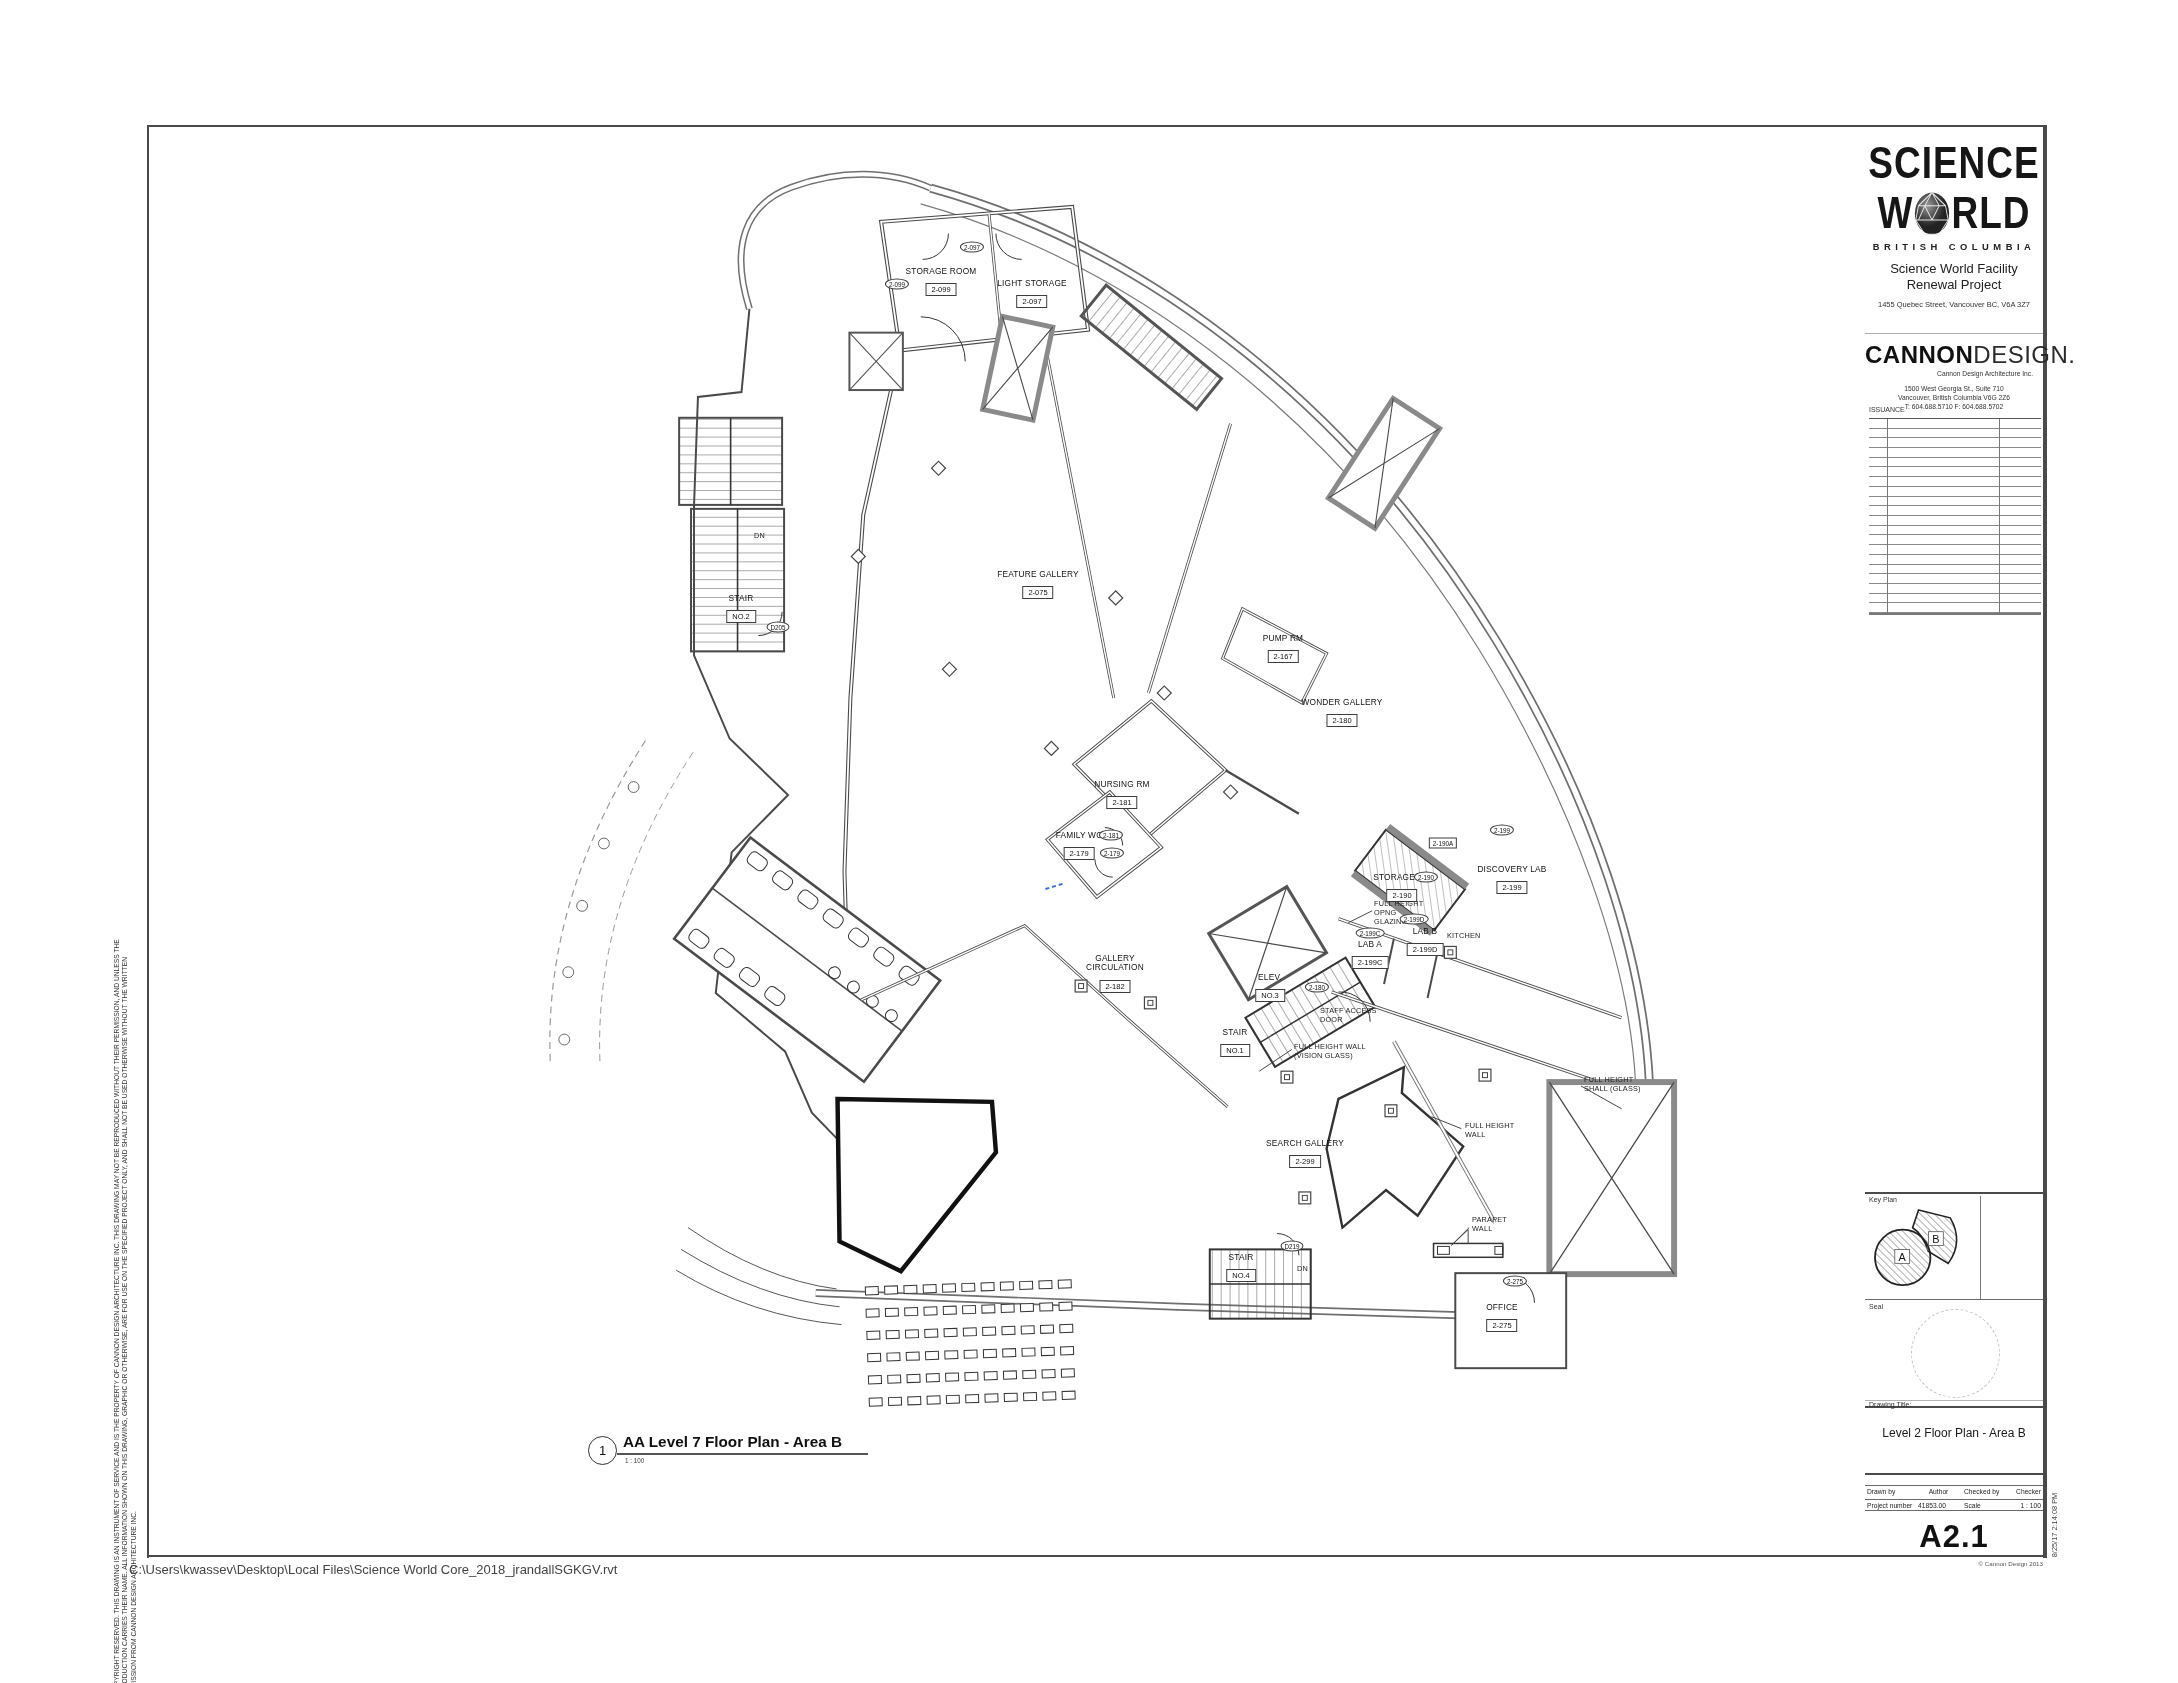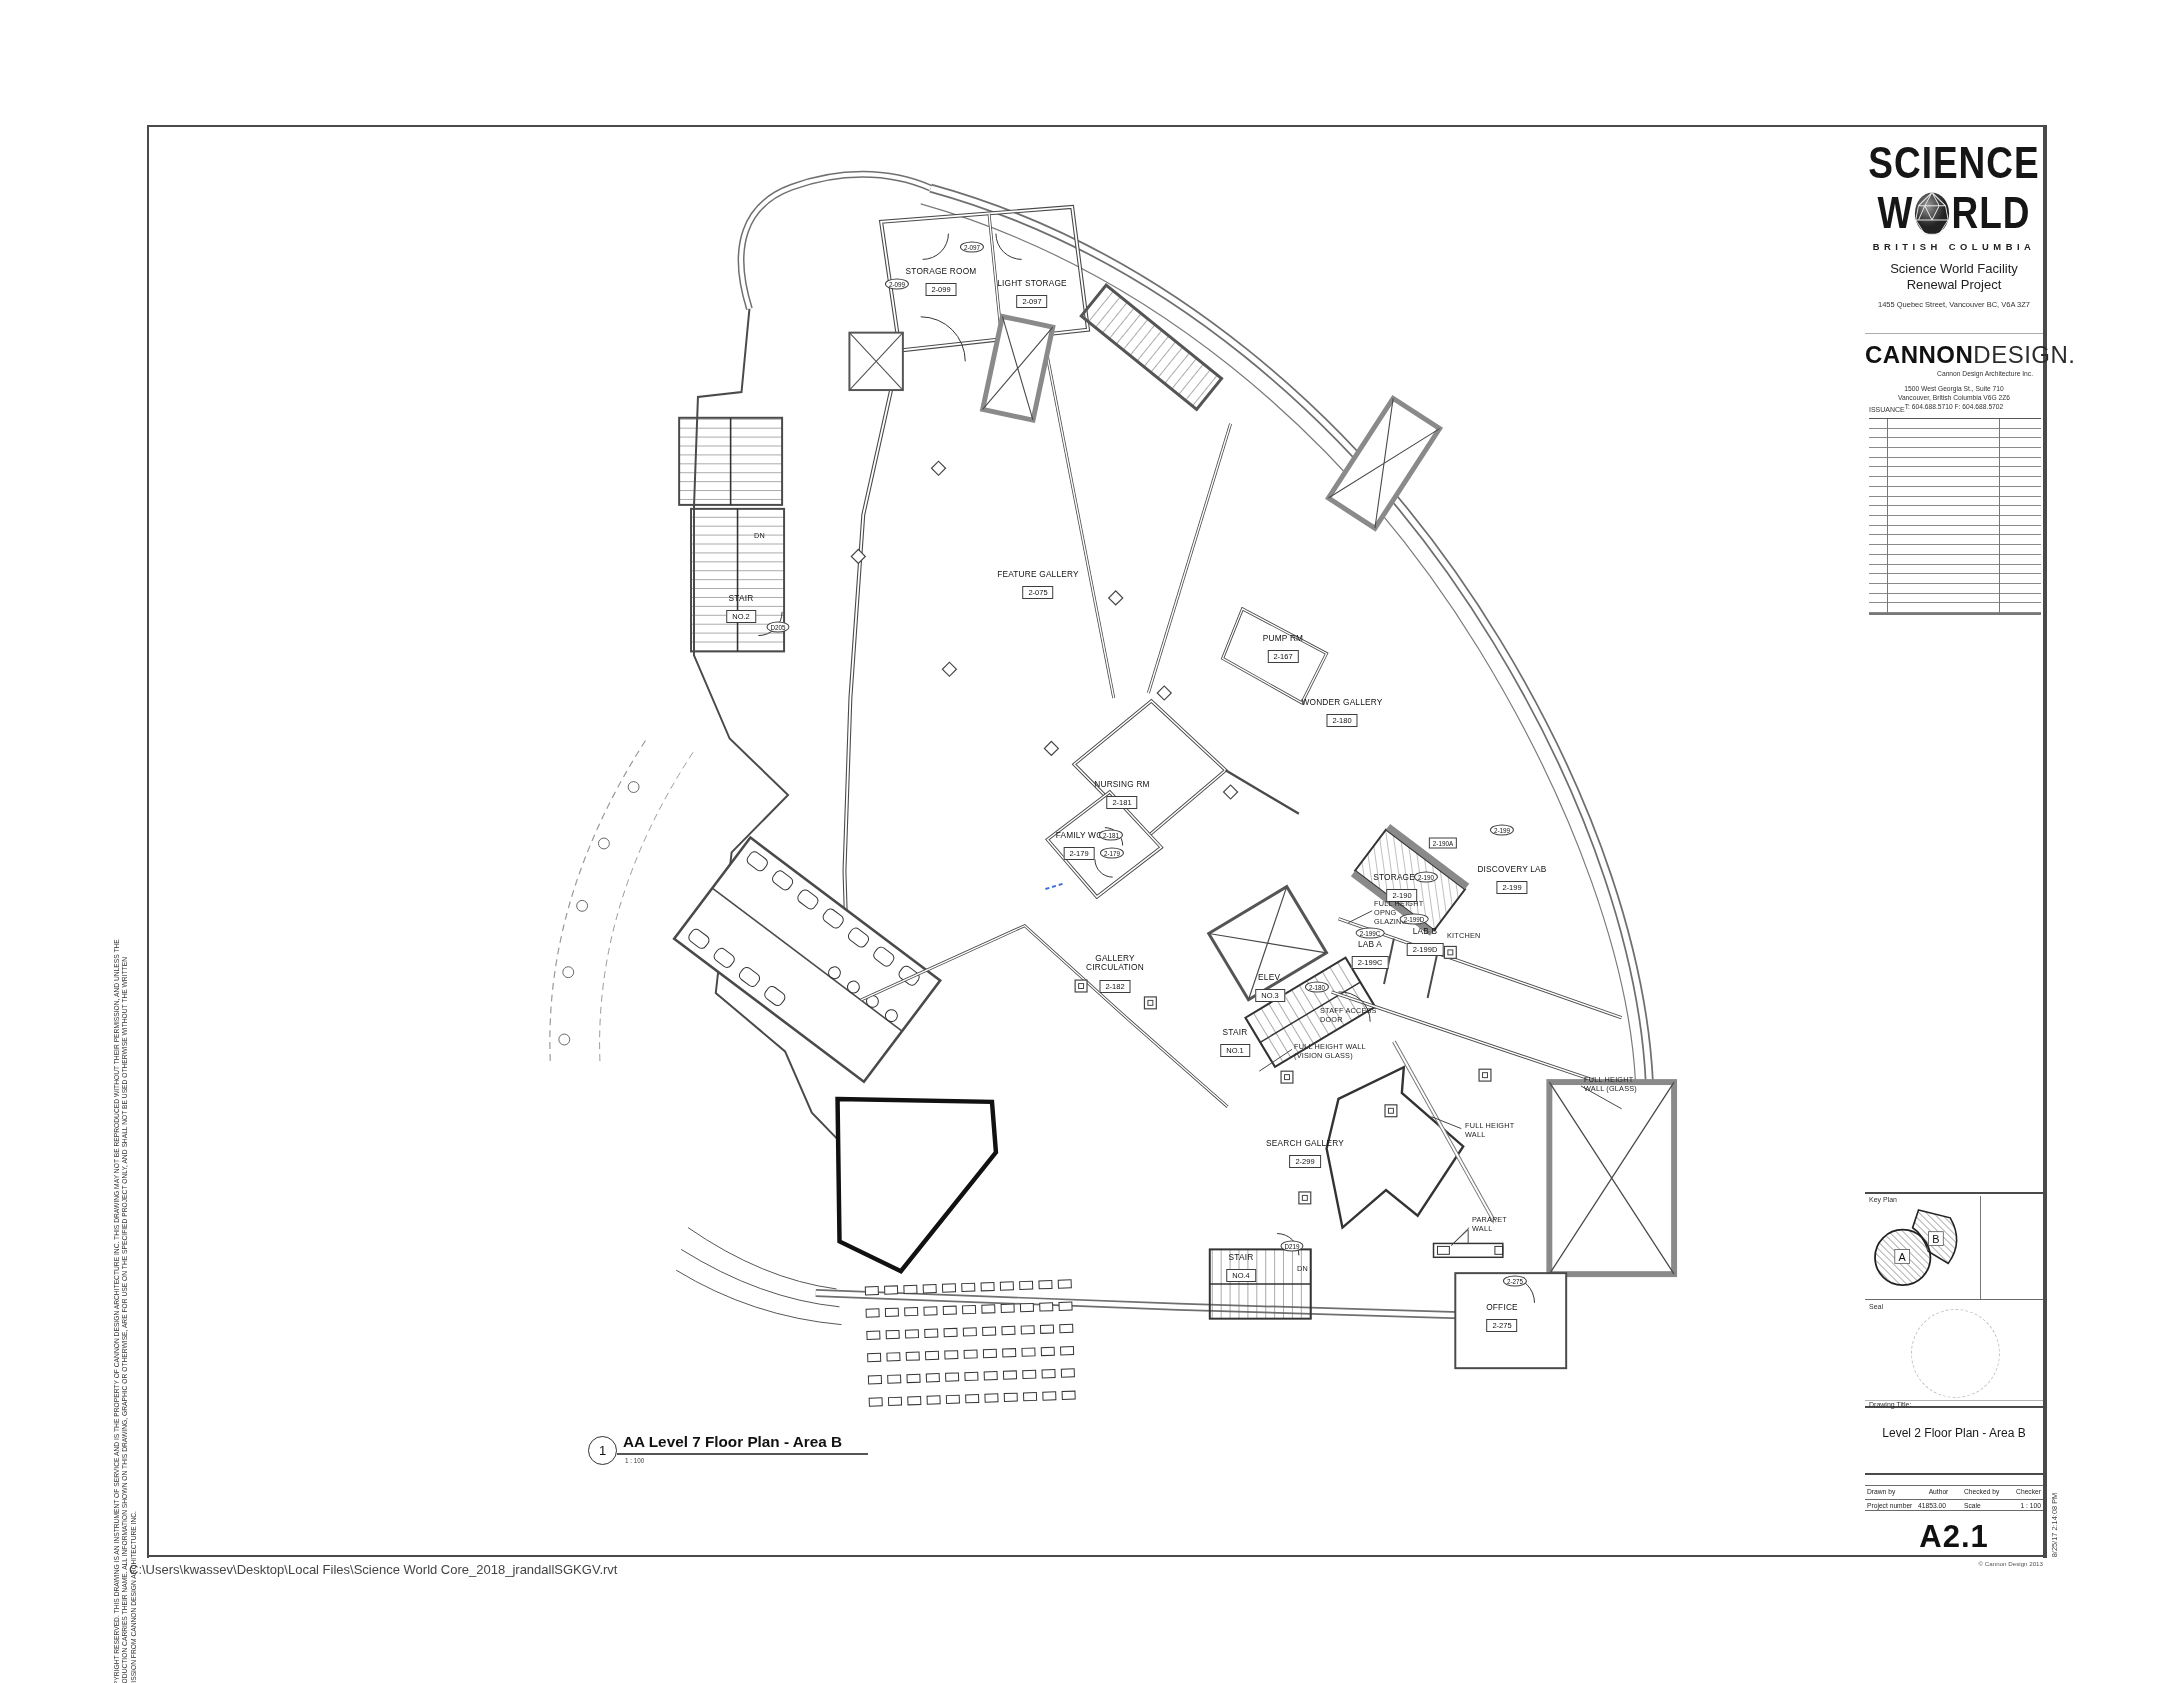--- a/index.html
+++ b/index.html
@@ -398,21 +398,21 @@
       </div>
       <div class="plan-note" style="left: 1447px; top: 931px;">
         <div>KITCHEN</div>
       </div>
       <div class="plan-note" style="left: 1465px; top: 1121px;">
         <div>FULL HEIGHT</div>
         <div>WALL</div>
       </div>
       <div class="plan-note" style="left: 1584px; top: 1075px;">
         <div>FULL HEIGHT</div>
-        <div>WALL (GLASS)</div>
+        <div>SHALL (GLASS)</div>
       </div>
       <div class="plan-note" style="left: 1472px; top: 1215px;">
         <div>PARAPET</div>
         <div>WALL</div>
       </div>
       <div class="plan-note" style="left: 1297px; top: 1264px;">
         <div>DN</div>
       </div>
       <div class="plan-note" style="left: 754px; top: 531px;">
         <div>DN</div>

